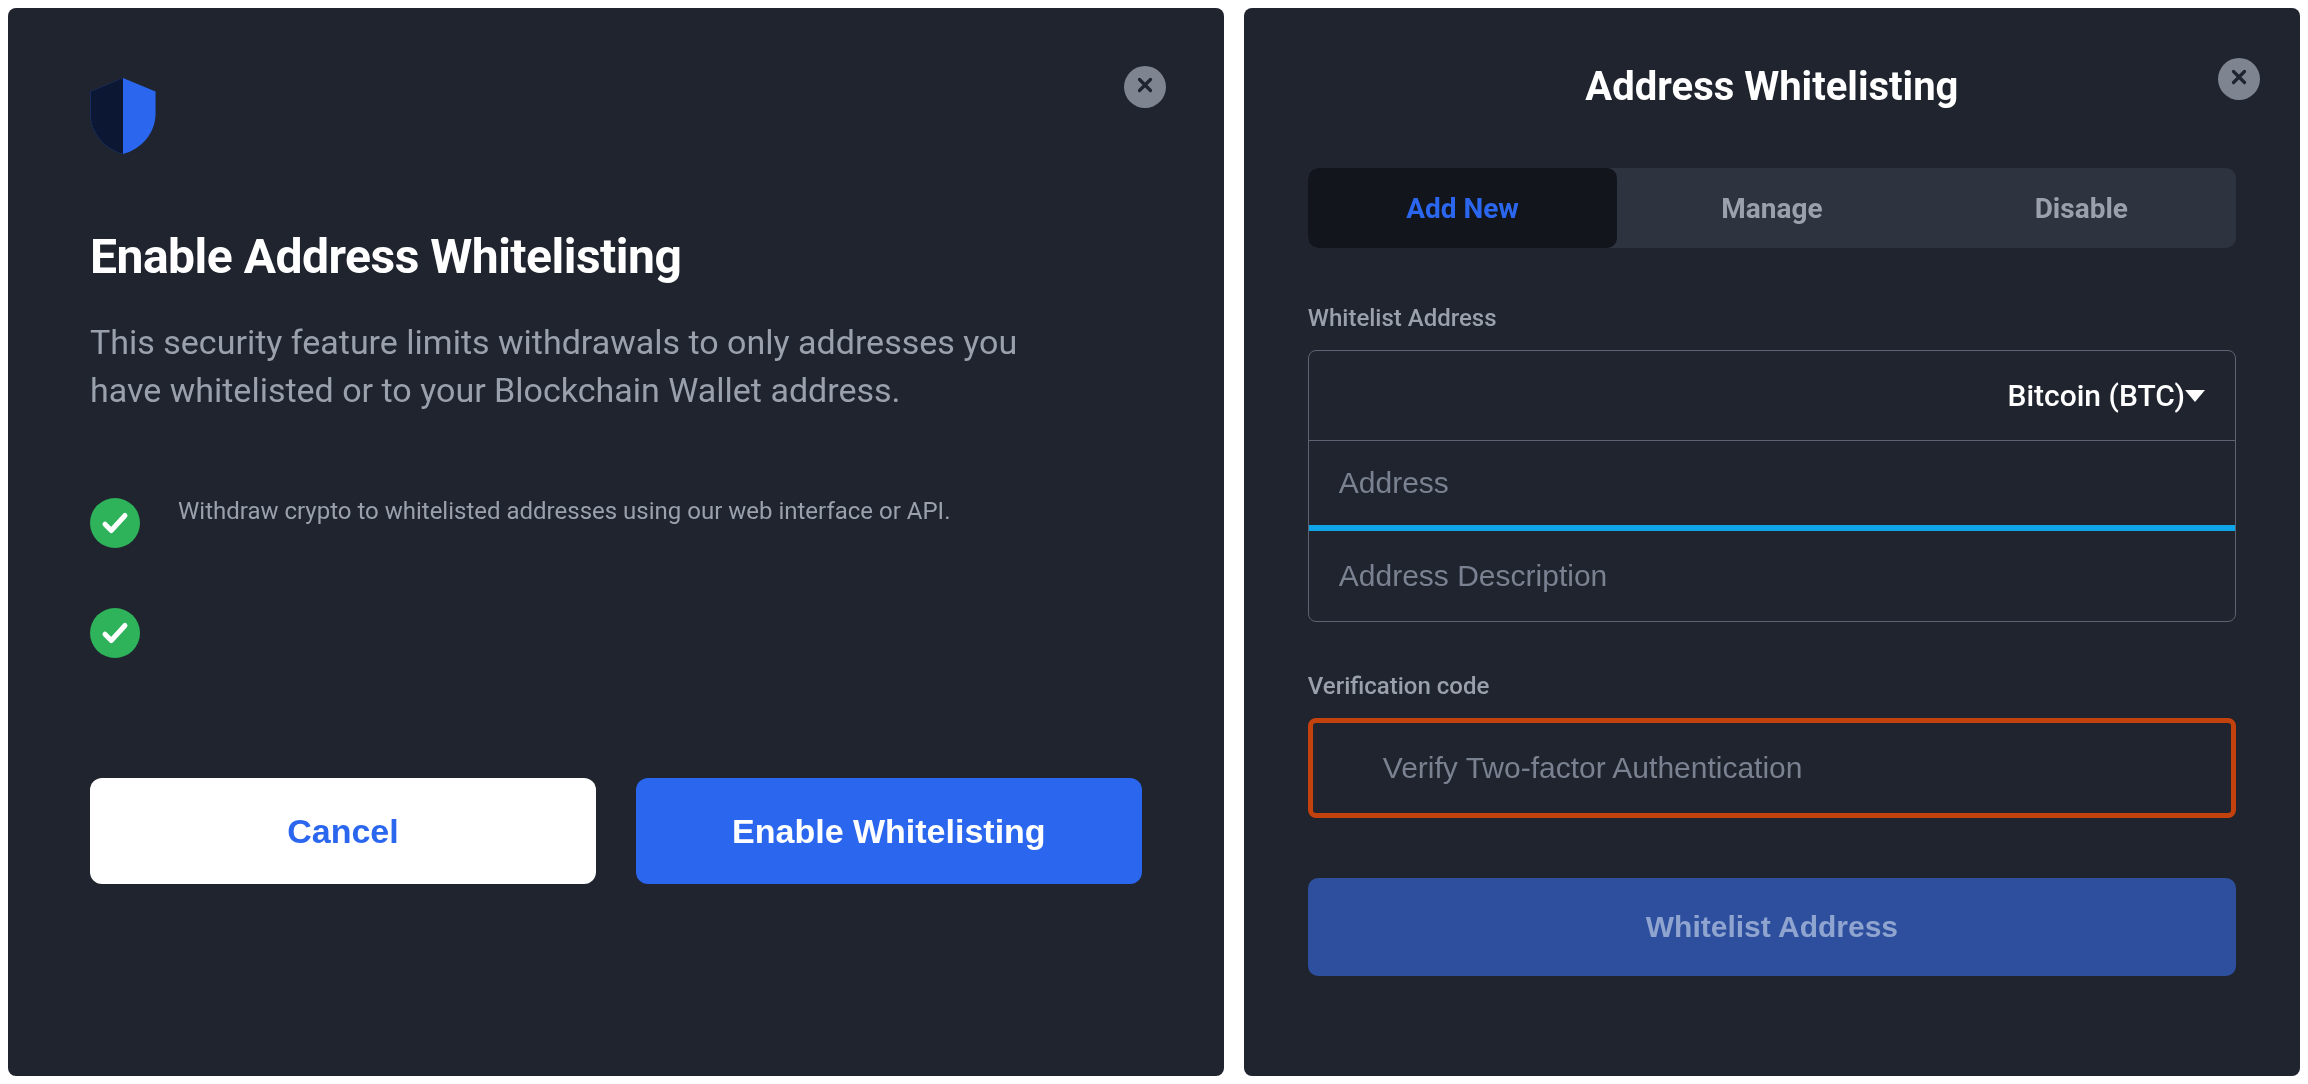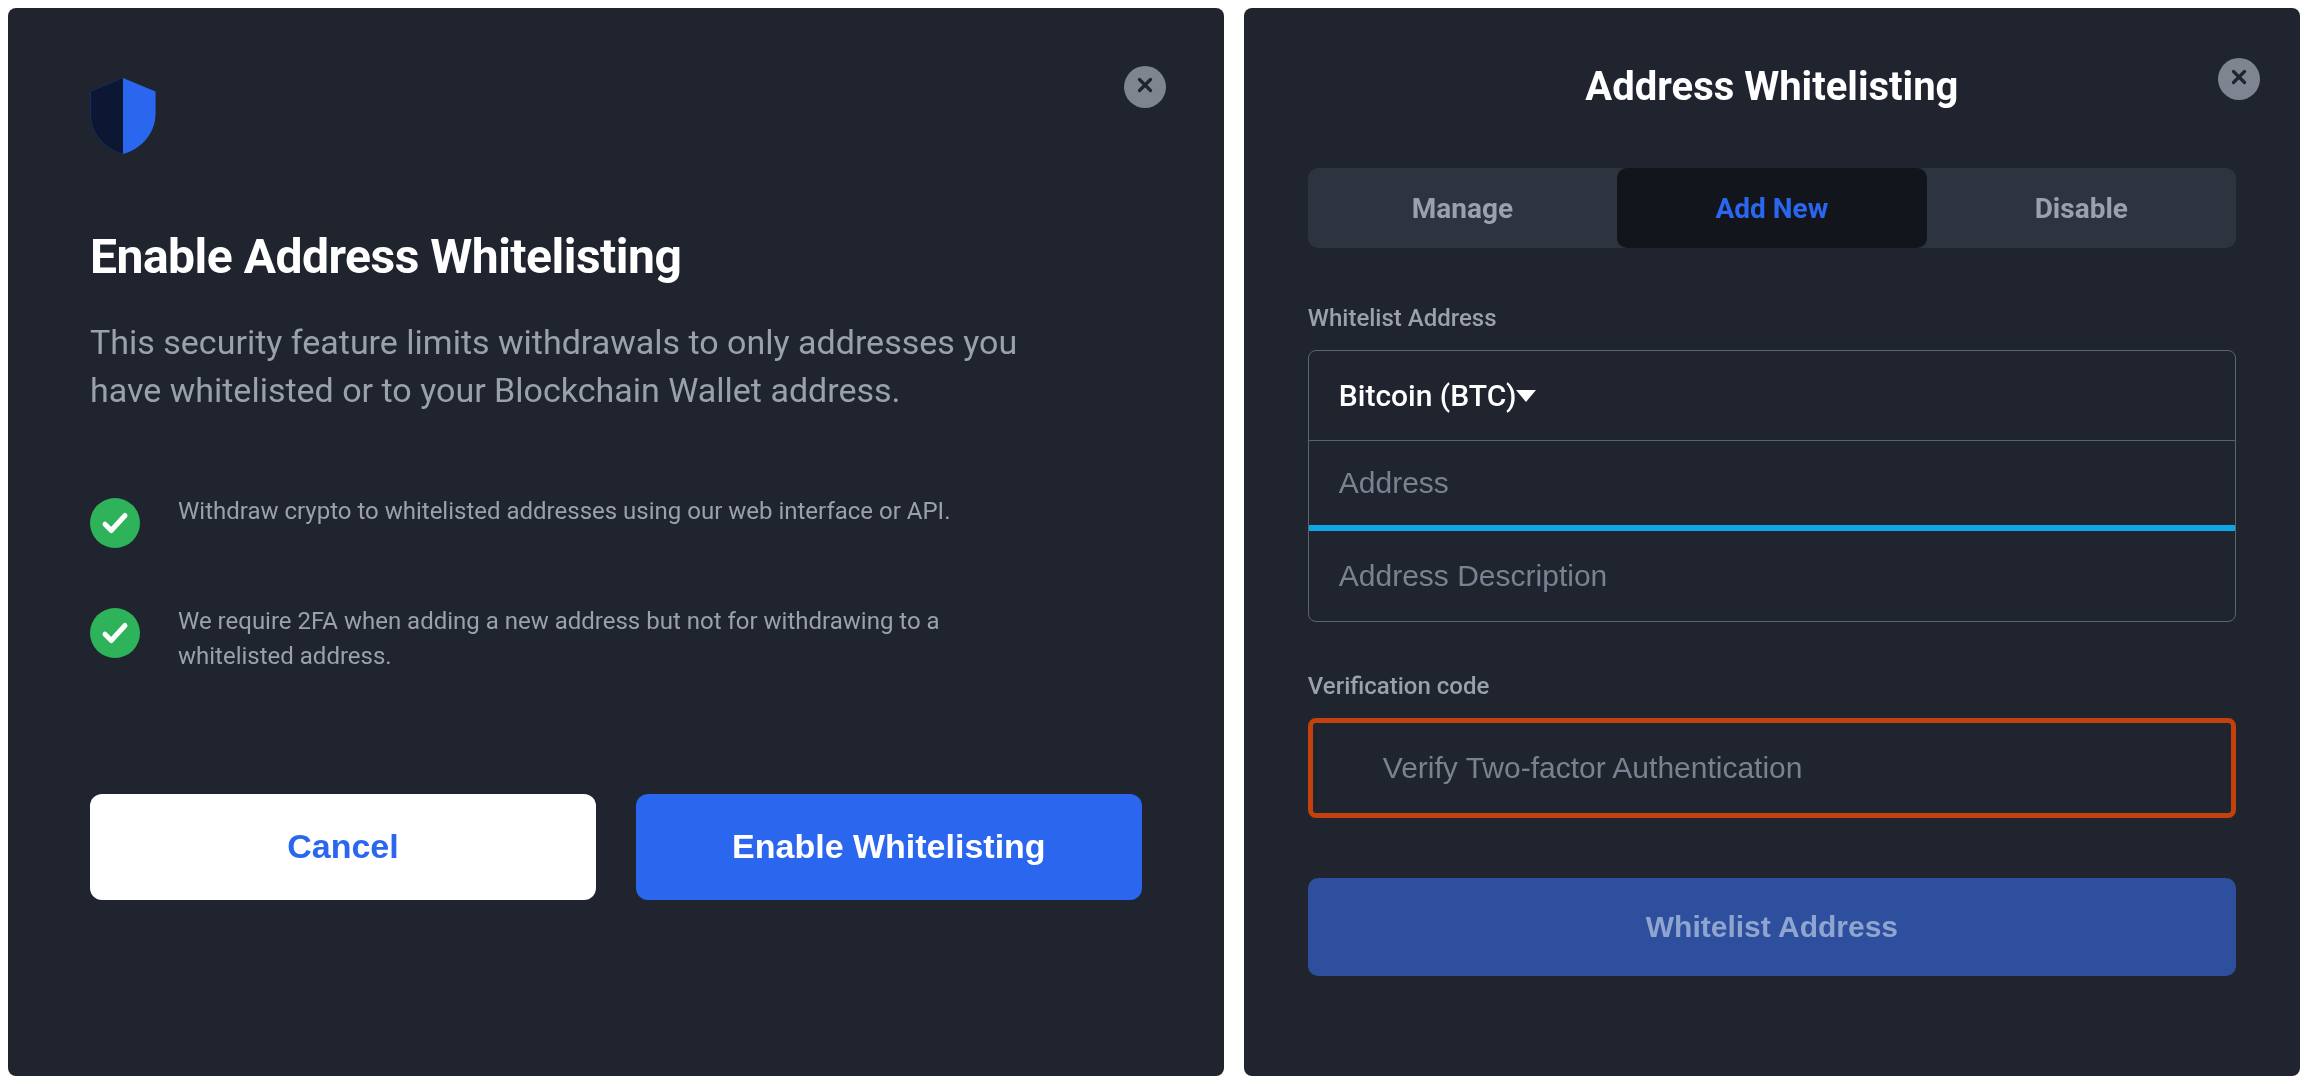--- a/index.html
+++ b/index.html
@@ -131,21 +131,21 @@
     .field-group {
       border: 1px solid #5c6372;
       border-radius: 8px;
       margin-bottom: 50px;
       overflow: hidden;
     }
     .select-row {
       height: 90px;
       display: flex;
       align-items: center;
-      justify-content: flex-start;
+      justify-content: flex-end;
       padding: 0 30px;
       border-bottom: 1px solid #5c6372;
       cursor: pointer;
     }
     .select-value { font-size: 30px; color: #ffffff; font-weight: 500; }
     .caret { width: 0; height: 0; border-left: 10px solid transparent; border-right: 10px solid transparent; border-top: 12px solid #ffffff; }
     .text-input {
       width: 100%;
       height: 90px;
       background: transparent;
@@ -210,21 +210,20 @@
             </svg>
         </div>
         <div class="bullet-text">Withdraw crypto to whitelisted addresses using our web interface or API.</div>
       </div>
       <div class="bullet">
         <div class="check">
           <svg viewBox="0 0 24 24" fill="none" stroke="#ffffff" stroke-width="4" stroke-linecap="round" stroke-linejoin="round">
               <polyline points="4 13 9 18 20 6"></polyline>
             </svg>
         </div>
-        <div class="bullet-text">We require 2FA when adding a new address but not for withdrawing to a whitelisted address.</div>
       </div>
     </div>
 
     <div class="btn-row">
       <button class="btn btn-cancel">Cancel</button>
       <button class="btn btn-primary">Enable Whitelisting</button>
     </div>
   </div>
 
   <div class="panel panel-right">
@@ -234,22 +233,22 @@
           <line x1="6" y1="6" x2="18" y2="18"></line>
             <line x1="18" y1="6" x2="6" y2="18"></line>
         </svg>
       </span>
     </div>
 
     <h2 class="h2">Address Whitelisting</h2>
 
     <div class="panel-right-inner">
       <div class="tabs">
+        <div class="tab active">Add New</div>
         <div class="tab">Manage</div>
-        <div class="tab active">Add New</div>
         <div class="tab">Disable</div>
       </div>
 
       <div class="field-label">Whitelist Address</div>
       <div class="field-group">
         <div class="select-row">
           <span class="select-value">Bitcoin (BTC)</span>
           <span class="caret"></span>
         </div>
         <input class="text-input" type="text" placeholder="Address" style="">

